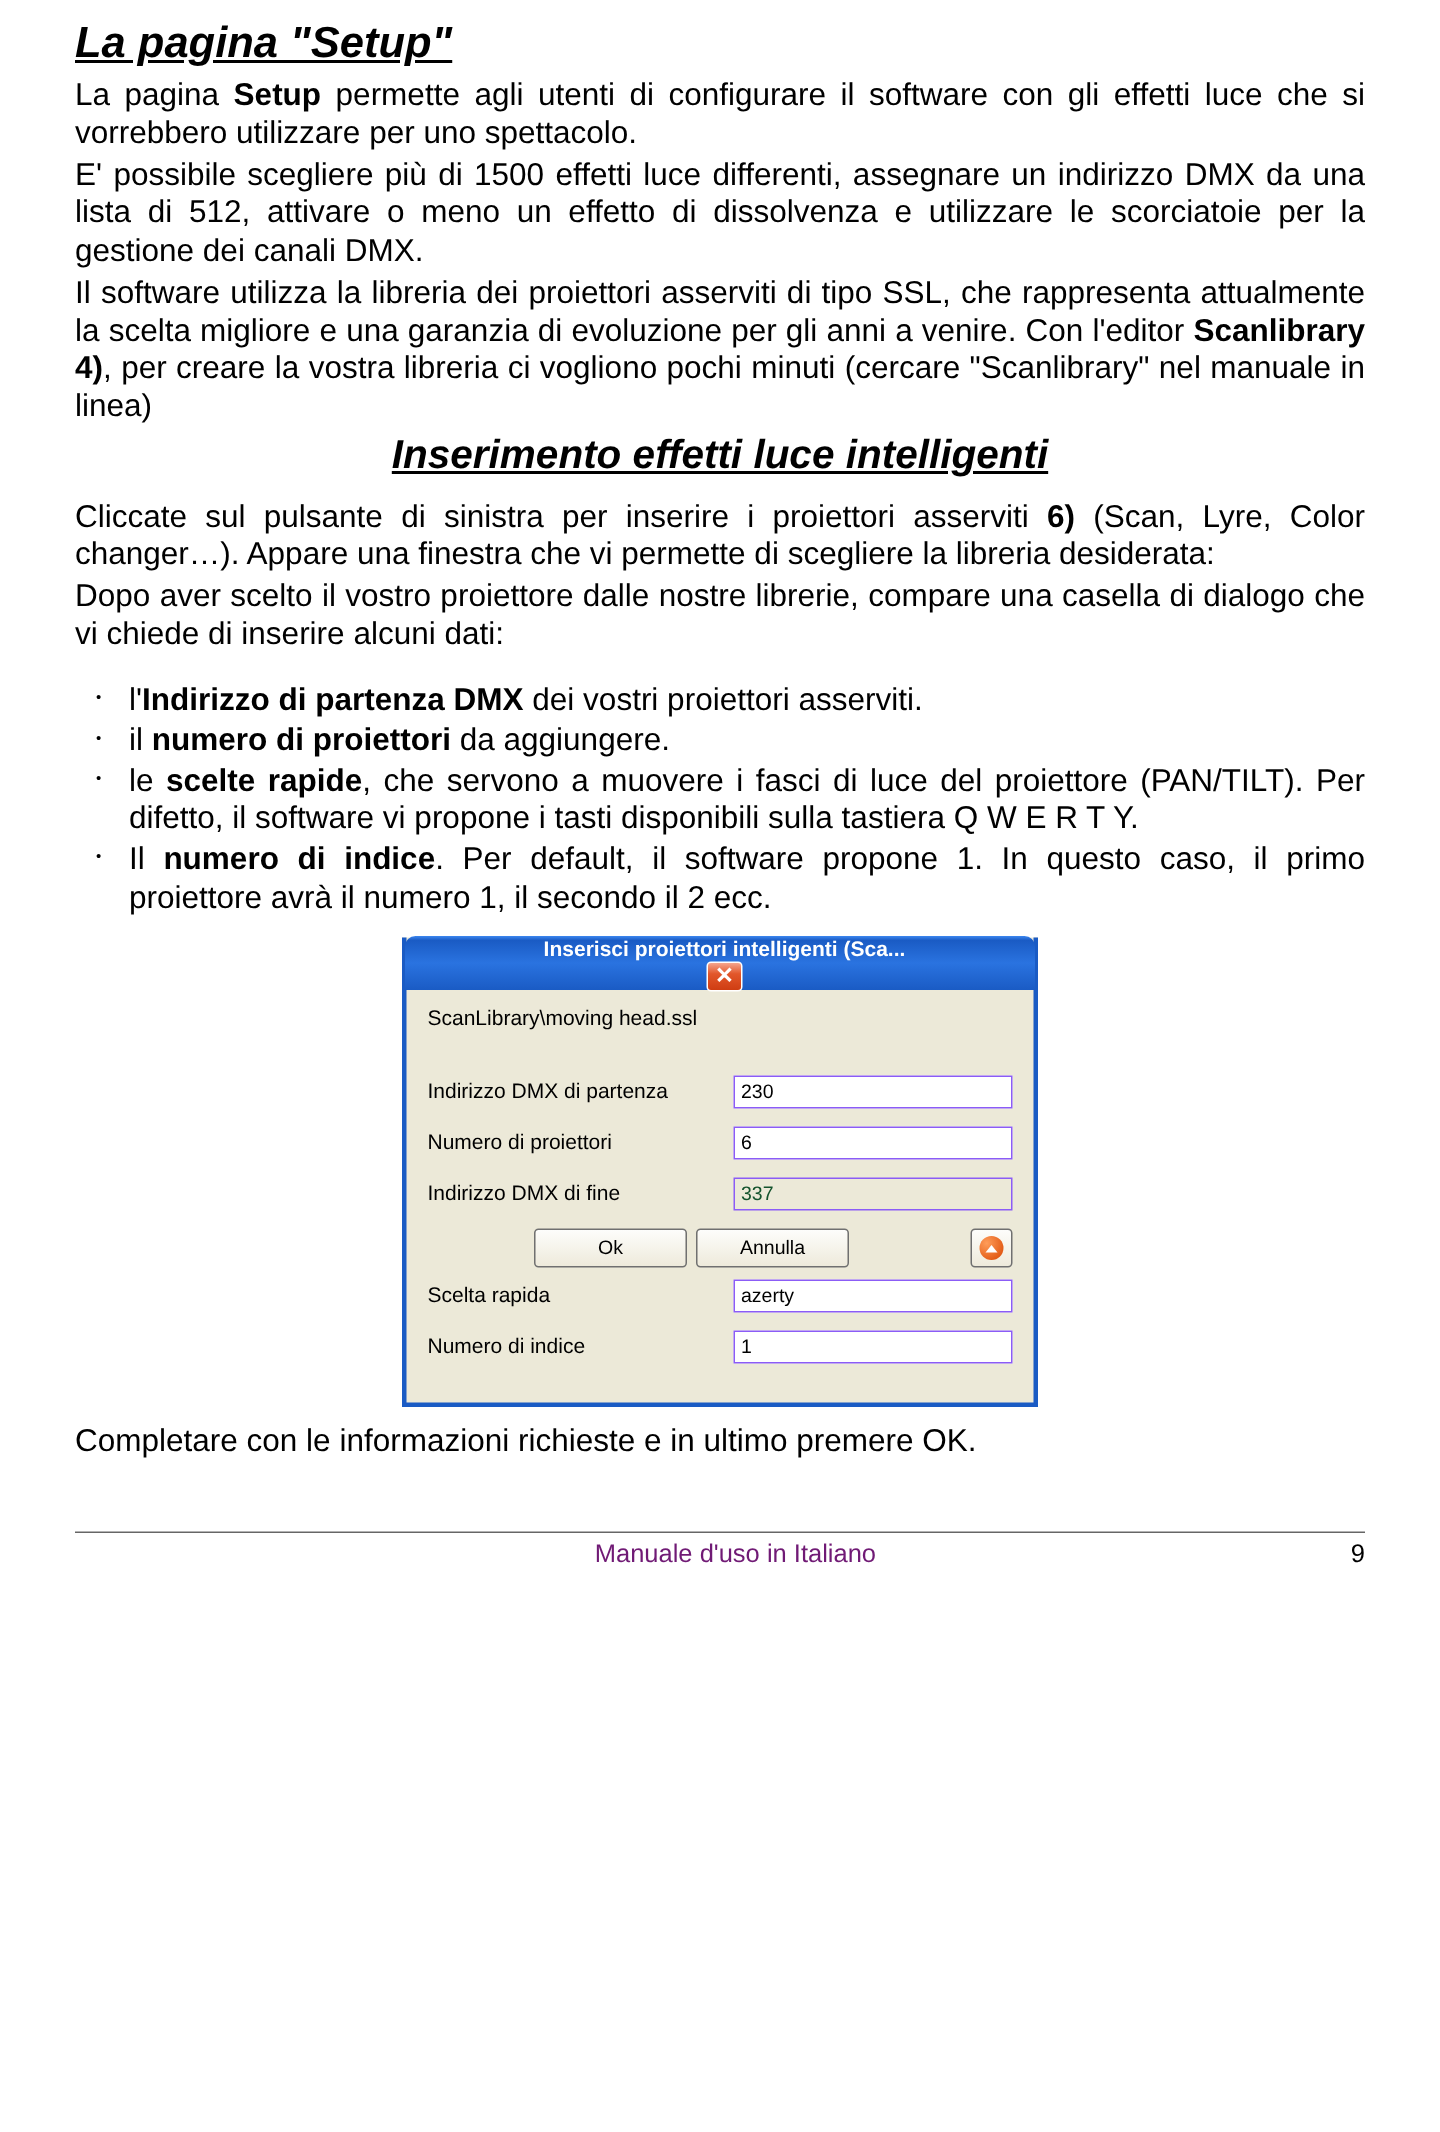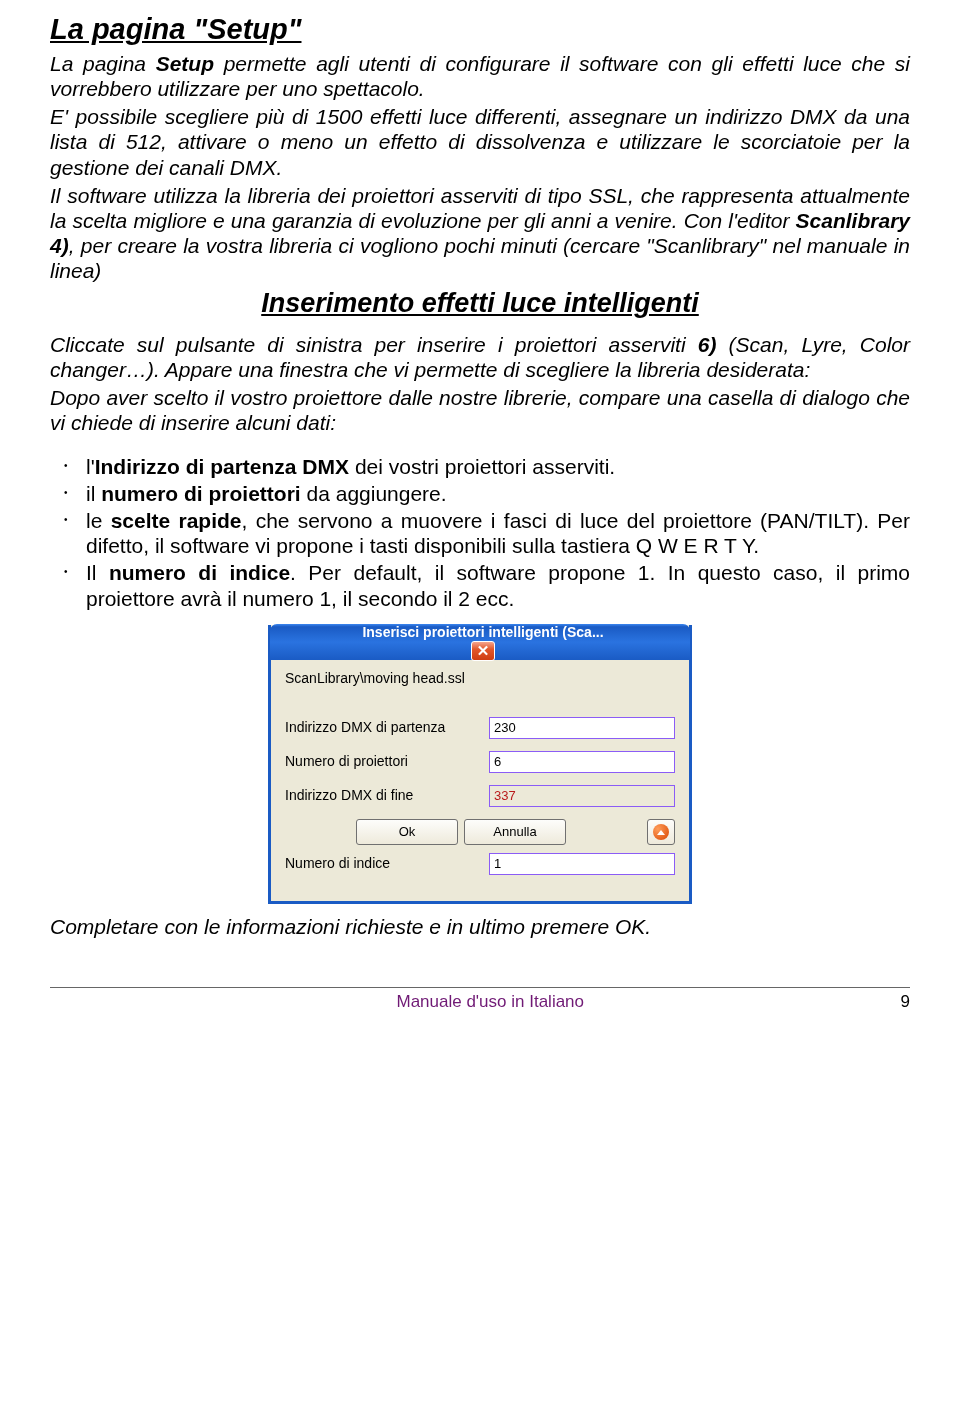--- a/index.html
+++ b/index.html
@@ -25,21 +25,20 @@
     font-weight: bold;
     font-style: italic;
     text-decoration: underline;
     margin-top: 4px;
     margin-bottom: 12px;
     text-align: center;
   }
   .para {
     text-align: justify;
     margin-bottom: 3px;
-    font-style: italic;
   }
   .b { font-weight: bold; }
   ul.bullets { list-style: none; padding-left: 36px; margin-top: 18px; margin-bottom: 8px; }
   ul.bullets li { position: relative; text-align: justify; margin-bottom: 2px; }
   ul.bullets li::before {
     content: "•";
     position: absolute;
     left: -22px;
     top: 6px;
     font-size: 10px;
@@ -99,21 +98,21 @@
     flex: 1;
     height: 22px;
     border: 1px solid #8b5cf6;
     background: #fff;
     padding: 2px 4px;
     font-family: Tahoma, Arial, sans-serif;
     font-size: 13px;
   }
   .row .field.ro {
     background: #ece9d8;
-    color: #b91c1c;
+    color: #14532d;
   }
   .btn-row {
     display: flex;
     justify-content: flex-start;
     gap: 6px;
     margin: 6px 0 8px 71px;
     align-items: center;
   }
   .winbtn {
     width: 102px;
@@ -225,20 +224,24 @@
       </div>
 
       <div class="btn-row">
         <button class="winbtn">Ok</button>
         <button class="winbtn">Annulla</button>
         <div class="expander">
           <div class="chevron-up"></div>
         </div>
       </div>
 
+      <div class="row">
+        <div class="lbl">Scelta rapida</div>
+        <input class="field" value="azerty" style="">
+      </div>
 
       <div class="row">
         <div class="lbl">Numero di indice</div>
         <input class="field" value="1" style="">
       </div>
     </div>
   </div>
 </div>
 
 <div class="para">Completare con le informazioni richieste e in ultimo premere  OK.</div>

